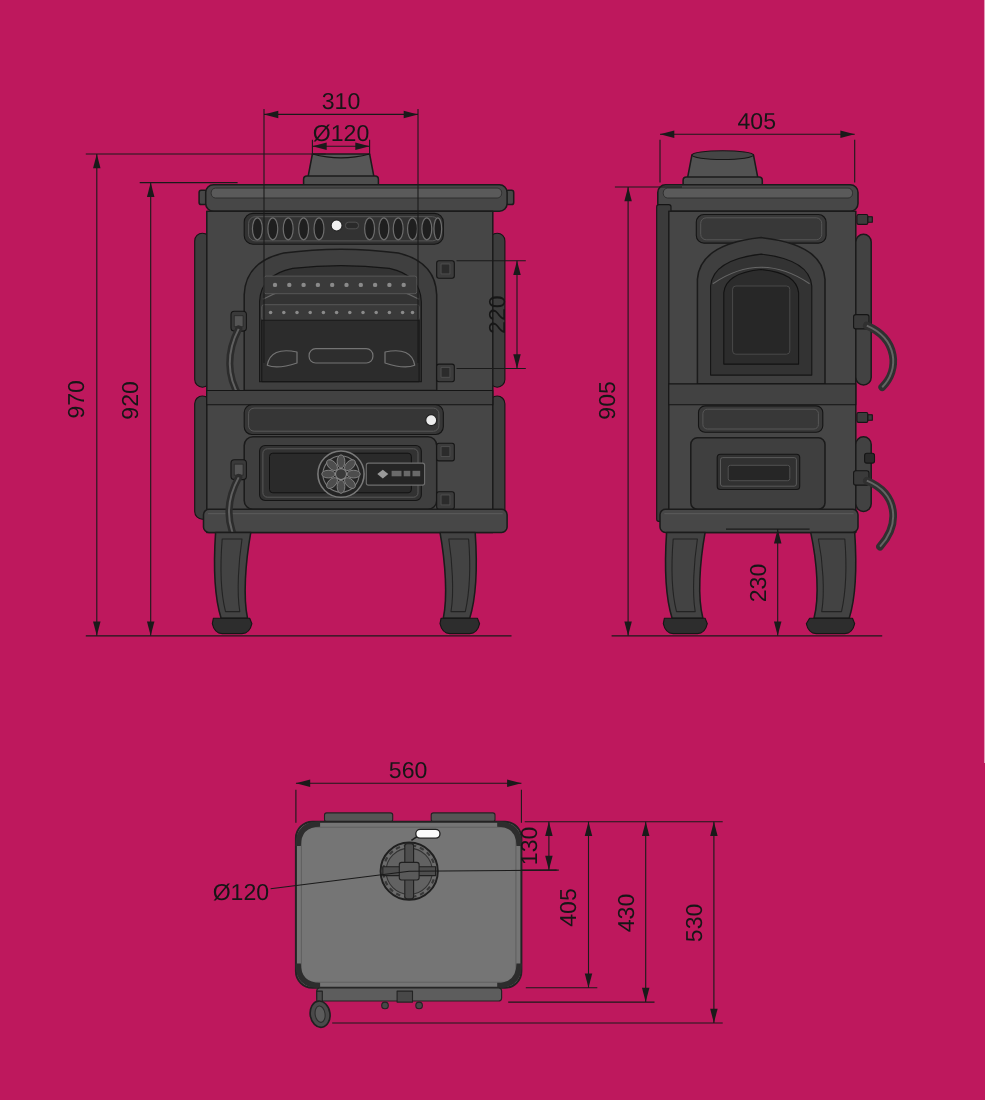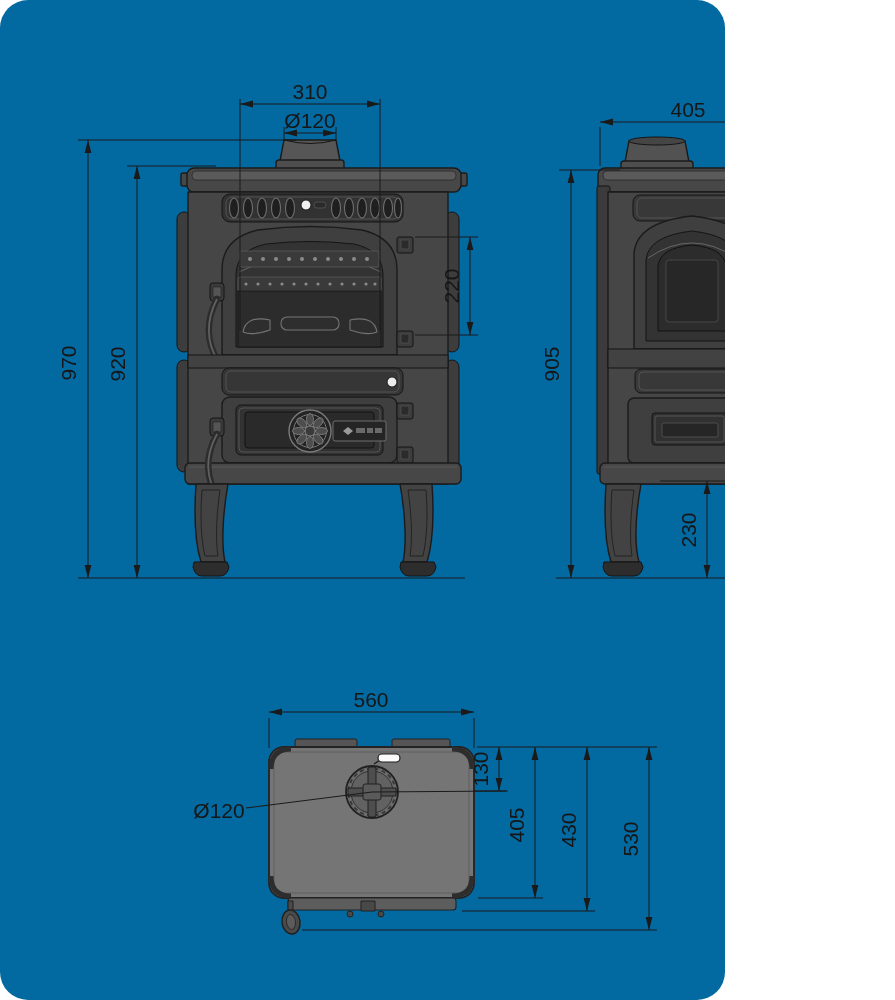--- a/index.html
+++ b/index.html
@@ -1,17 +1,17 @@
 <!DOCTYPE html>
 <html><head>
 <meta charset="utf-8">
 <style>
   html,body{margin:0;padding:0;background:#ffffff;}
-  .page{position:relative;width:725px;height:1000px;background:#0369a1;overflow:hidden;
-        font-family:"Liberation Sans", sans-serif;border-radius:28px;}
+  .page{position:relative;width:895px;height:1000px;background:#be185d;overflow:hidden;
+        font-family:"Liberation Sans", sans-serif;}
   svg{display:block;}
   .ext,.dim,.leader{stroke:#1a1a1a;stroke-width:1;fill:none;}
   .floor{stroke:#1a1a1a;stroke-width:1.1;fill:none;}
   .dimtxt{font-family:"Liberation Sans", sans-serif;font-size:21px;fill:#161616;}
   .o1{stroke:#1b1b1b;stroke-width:1.4;}
   .o2{stroke:#151515;stroke-width:1;}
   .hl{stroke:#666;stroke-width:1;fill:none;}
 </style>
 </head>
 <body>

